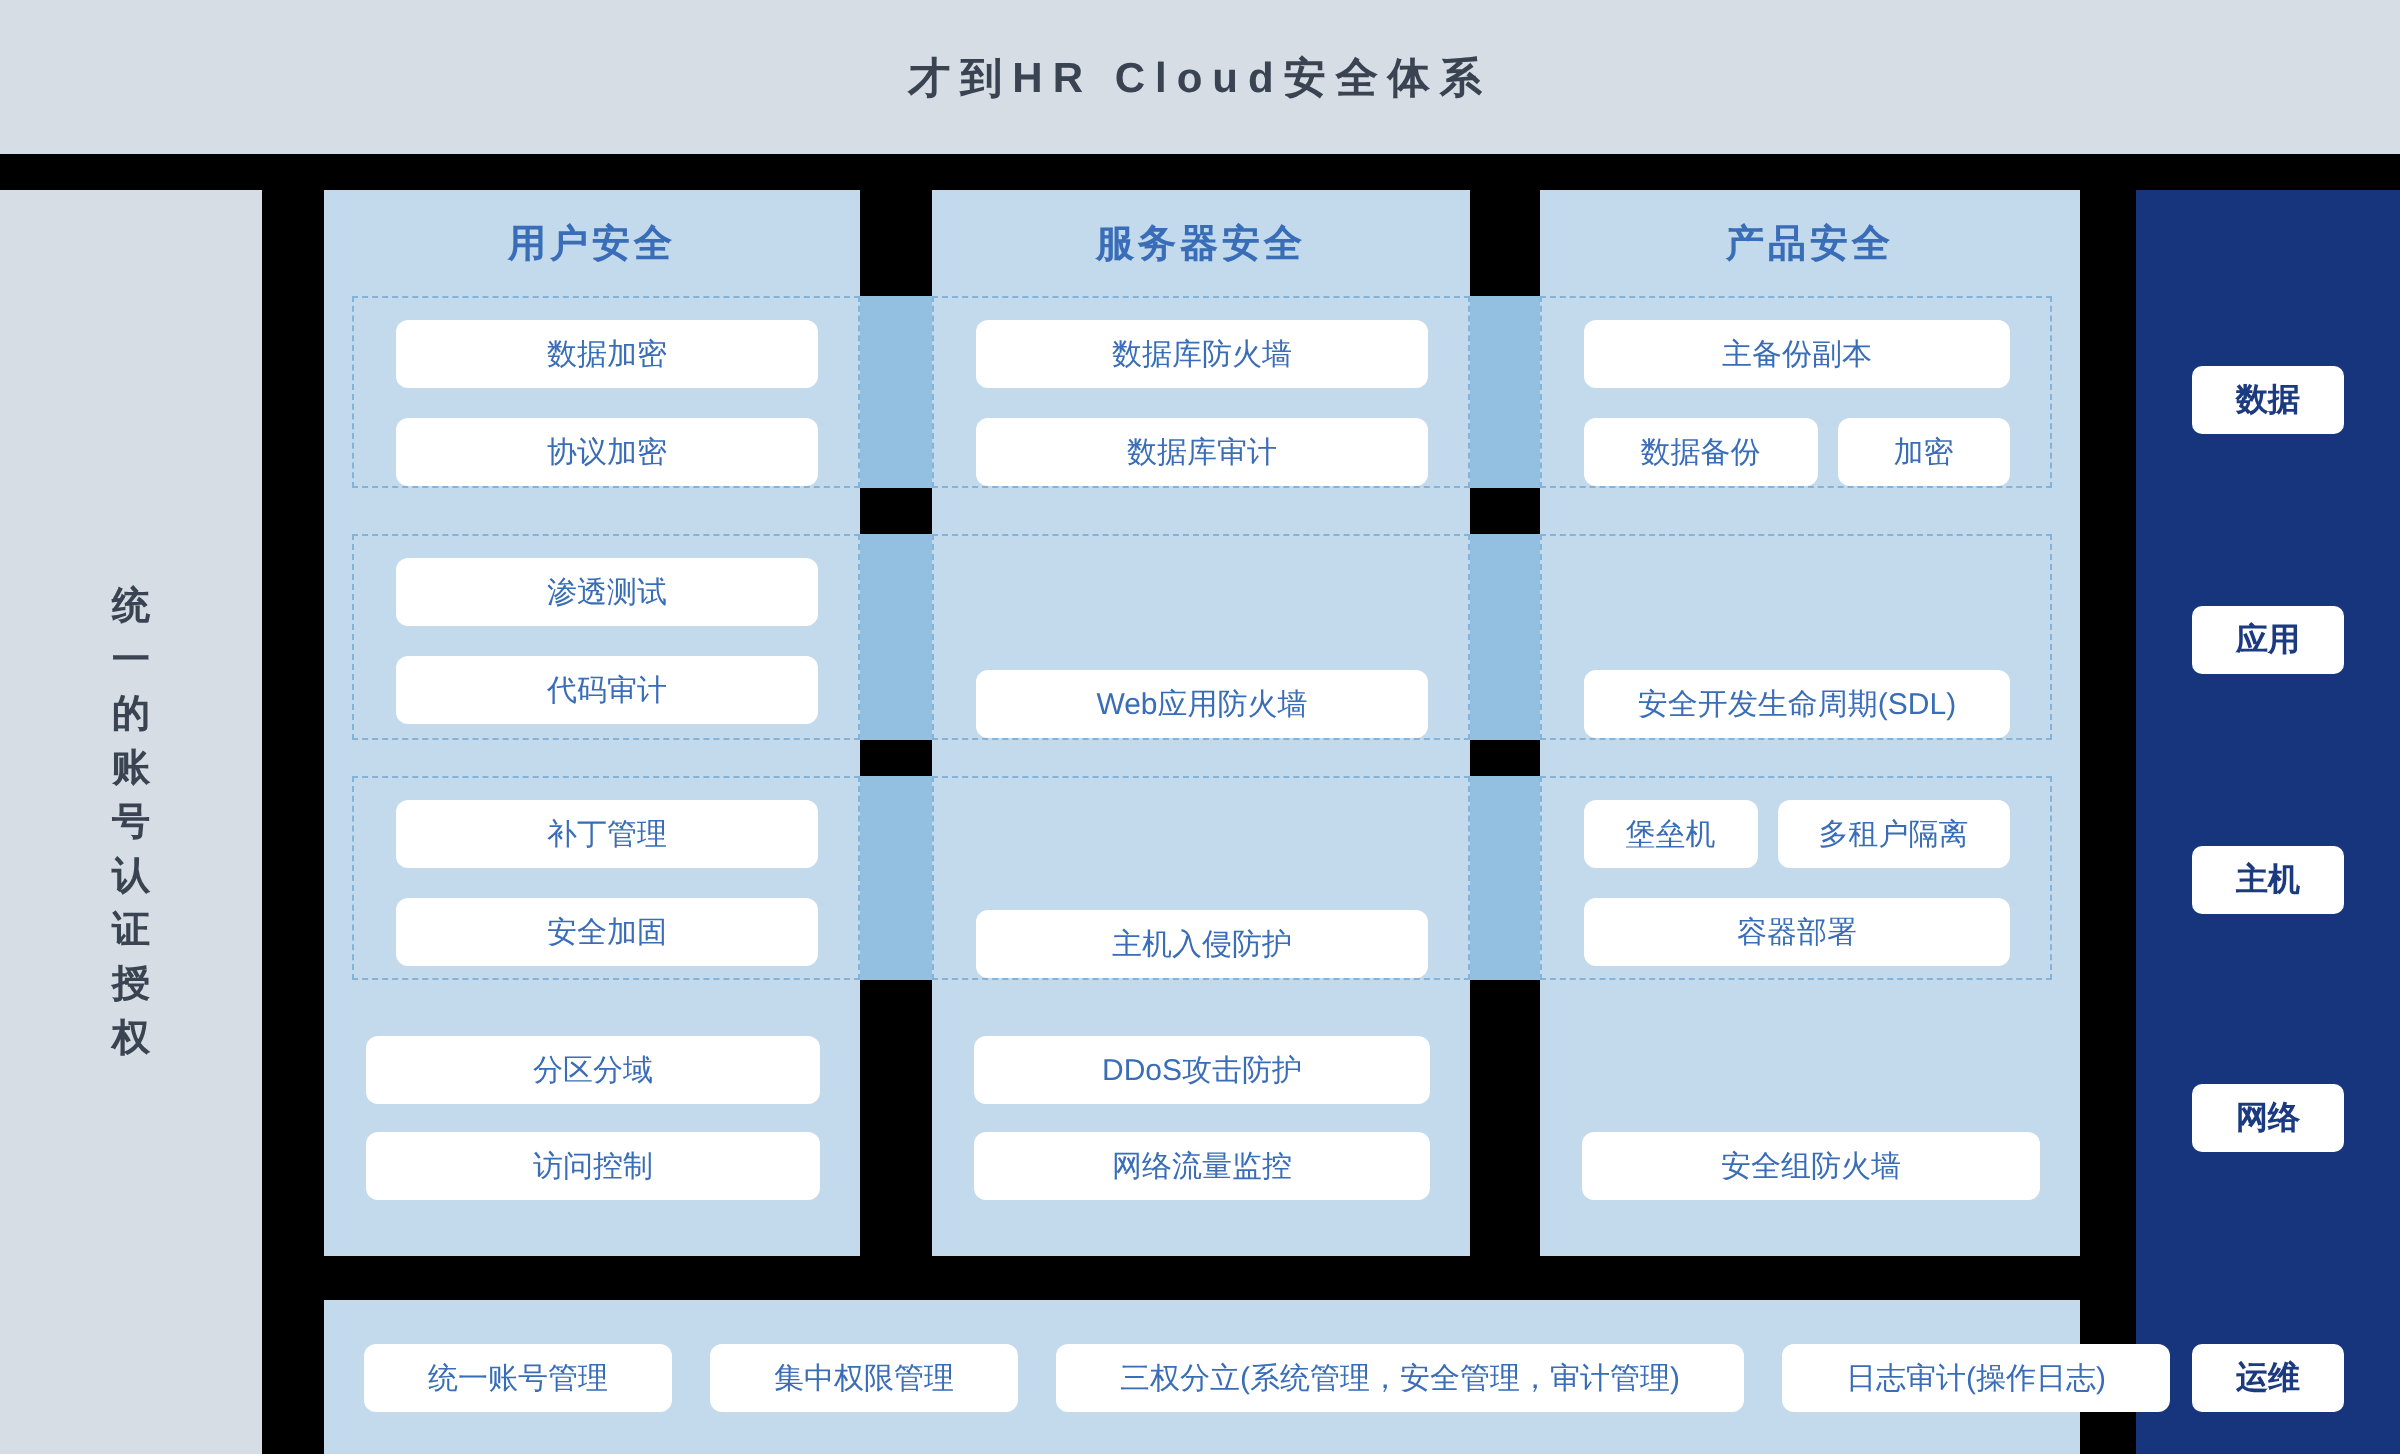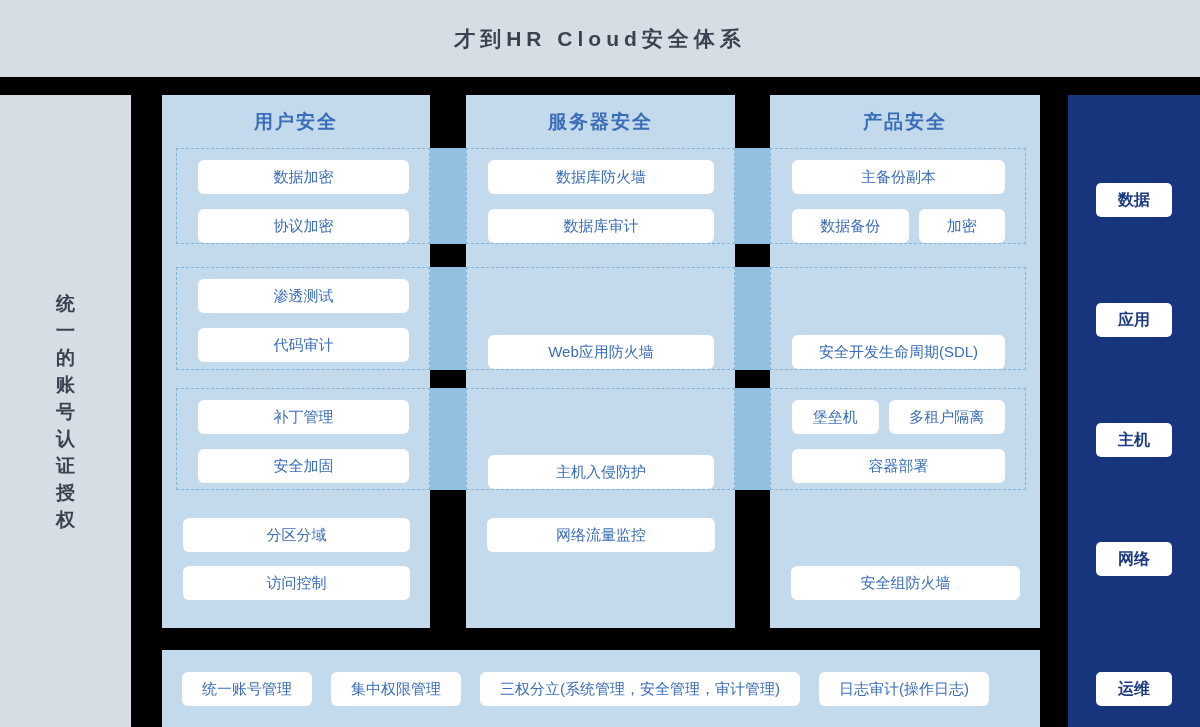--- a/index.html
+++ b/index.html
@@ -61,21 +61,21 @@
     display:flex;align-items:center;justify-content:center;
     color:#1c3a80;font-size:16px;font-weight:600;
   }
   
   .bottombar{
     position:absolute;left:162px;top:650px;width:878px;height:77px;background:#c3d9ec;
   }
   .bottombar .bb-line{
     position:absolute;left:20px;top:22px;display:flex;gap:19px;
   }
-  .bottombar .chip{flex:0 0 auto;padding:0 20px;}
+  .bottombar .chip{flex:0 0 auto;padding:0 32px;}
 </style>
 </head>
 <body>
 
 <div class="stage">
 
   <div class="topbar">
     <div class="title">才到HR Cloud安全体系</div>
   </div>
 
@@ -142,20 +142,23 @@
             <div class="chip">Web应用防火墙</div>
           </div>
         </div>
         <div class="row boxed  single" style="top: 293px; height: 102px;">
           <div class="line">
             <div class="chip">主机入侵防护</div>
           </div>
         </div>
         <div class="row plain multi" style="top: 423px; height: 82px;">
           <div class="line">
+            <div class="chip">DDoS攻击防护</div>
+          </div>
+          <div class="line">
             <div class="chip">网络流量监控</div>
           </div>
         </div>
       </div>
       <div class="col" style="left: 770px; width: 270px;">
         <div class="col-title">产品安全</div>
         <div class="row boxed inset-right multi" style="top: 53px; height: 96px;">
           <div class="line">
             <div class="chip">主备份副本</div>
           </div>

